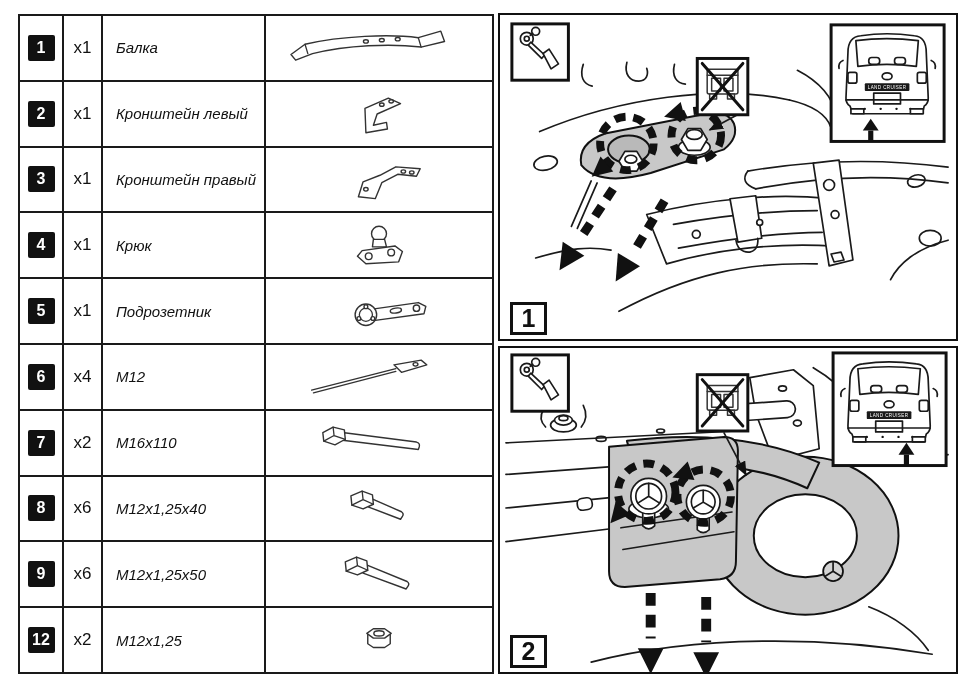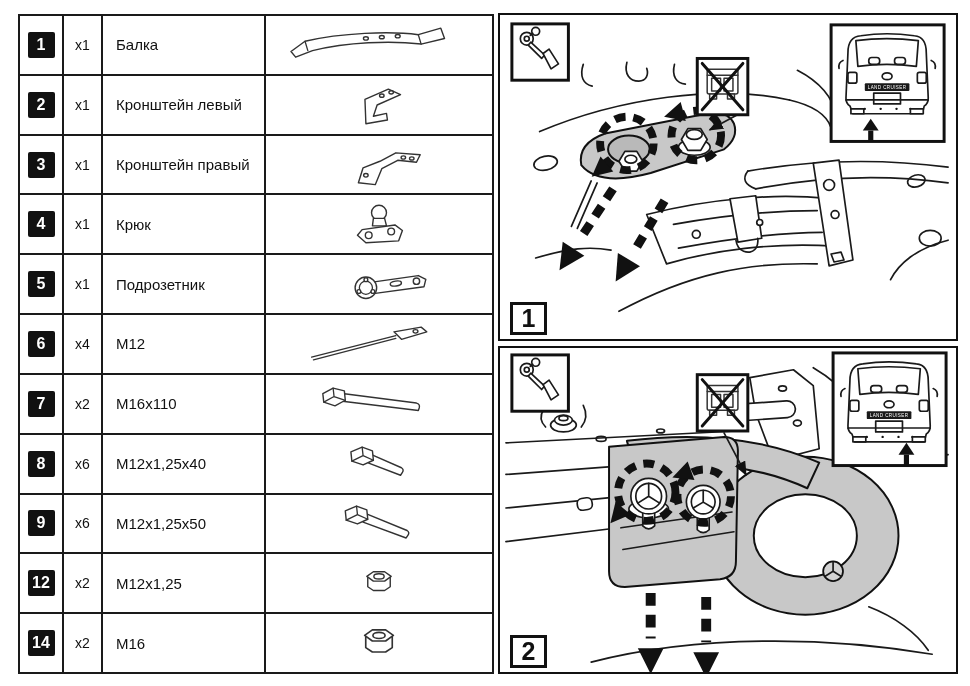--- a/index.html
+++ b/index.html
@@ -4,22 +4,22 @@
 <style>
   html,body{margin:0;padding:0;background:#fff;}
   .sheet{position:relative;width:970px;height:686px;background:#ffffff;
          font-family:"Liberation Sans",sans-serif;color:#111;overflow:hidden;}
 
   
   table.parts{position:absolute;left:18px;top:14px;width:453px;height:660px;
               border-collapse:collapse;table-layout:fixed;}
   .parts td{border:2px solid #1a1a1a;padding:0;vertical-align:middle;height:40px;}
   .parts .c-num{width:42px;text-align:center;}
-  .parts .c-qty{width:37px;text-align:center;font-size:14px;}
-  .parts .c-name{width:148px;padding-left:13px;font-size:15px;text-align:left;}
+  .parts .c-qty{width:37px;text-align:center;font-size:17px;}
+  .parts .c-name{width:148px;padding-left:13px;font-size:15px;text-align:left;font-style:italic;}
   .parts .c-img{width:226px;text-align:center;}
   .badge{display:inline-flex;width:27px;height:26px;background:#111;color:#fff;
          font-weight:bold;font-size:16px;align-items:center;justify-content:center;border-radius:2px;}
   .dia{font-weight:bold;}
   svg.part{vertical-align:middle;}
 
   
   .panel{position:absolute;left:498px;width:460px;height:328px;border:2.5px solid #111;
          background:#fff;box-sizing:border-box;}
   .panel-1{top:13px;} .panel-2{top:346px;}
@@ -147,32 +147,20 @@
             </svg></td>
         </tr>
         <tr>
           <td class="c-num"><span class="badge">12</span></td>
           <td class="c-qty">x2</td>
           <td class="c-name">M12x1,25</td>
           <td class="c-img"><svg class="part" viewBox="0 0 220 44" width="206" height="42">
               <path class="w" d="M98 16 L98 26 L104 30 L116 30 L122 26 L122 16 Z"></path>
               <path class="w" d="M97 15 L104 10 L116 10 L123 15 L116 20 L104 20 Z"></path>
               <ellipse class="w" cx="110" cy="15" rx="5.5" ry="2.8"></ellipse>
-            </svg></td>
-        </tr>
-        <tr>
-          <td class="c-num"><span class="badge">14</span></td>
-          <td class="c-qty">x2</td>
-          <td class="c-name">M16</td>
-          <td class="c-img"><svg class="part" viewBox="0 0 220 44" width="206" height="42">
-              <g transform="translate(110 21) scale(1.18) translate(-110 -21)">
-                <path class="w" d="M98 16 L98 26 L104 30 L116 30 L122 26 L122 16 Z"></path>
-                <path class="w" d="M97 15 L104 10 L116 10 L123 15 L116 20 L104 20 Z"></path>
-                <ellipse class="w" cx="110" cy="15" rx="5.5" ry="2.8"></ellipse>
-              </g>
             </svg></td>
         </tr>
       </tbody>
   </table>
 
   <section class="panel panel-1">
     <svg class="scene" viewBox="0 0 460 328" preserveAspectRatio="none">
       <defs>
         <marker id="arrA" markerWidth="9" markerHeight="8" refX="7.5" refY="3.5" orient="auto">
           <path d="M0 0 L8.5 3.5 L0 7 Z" fill="#111"></path>

